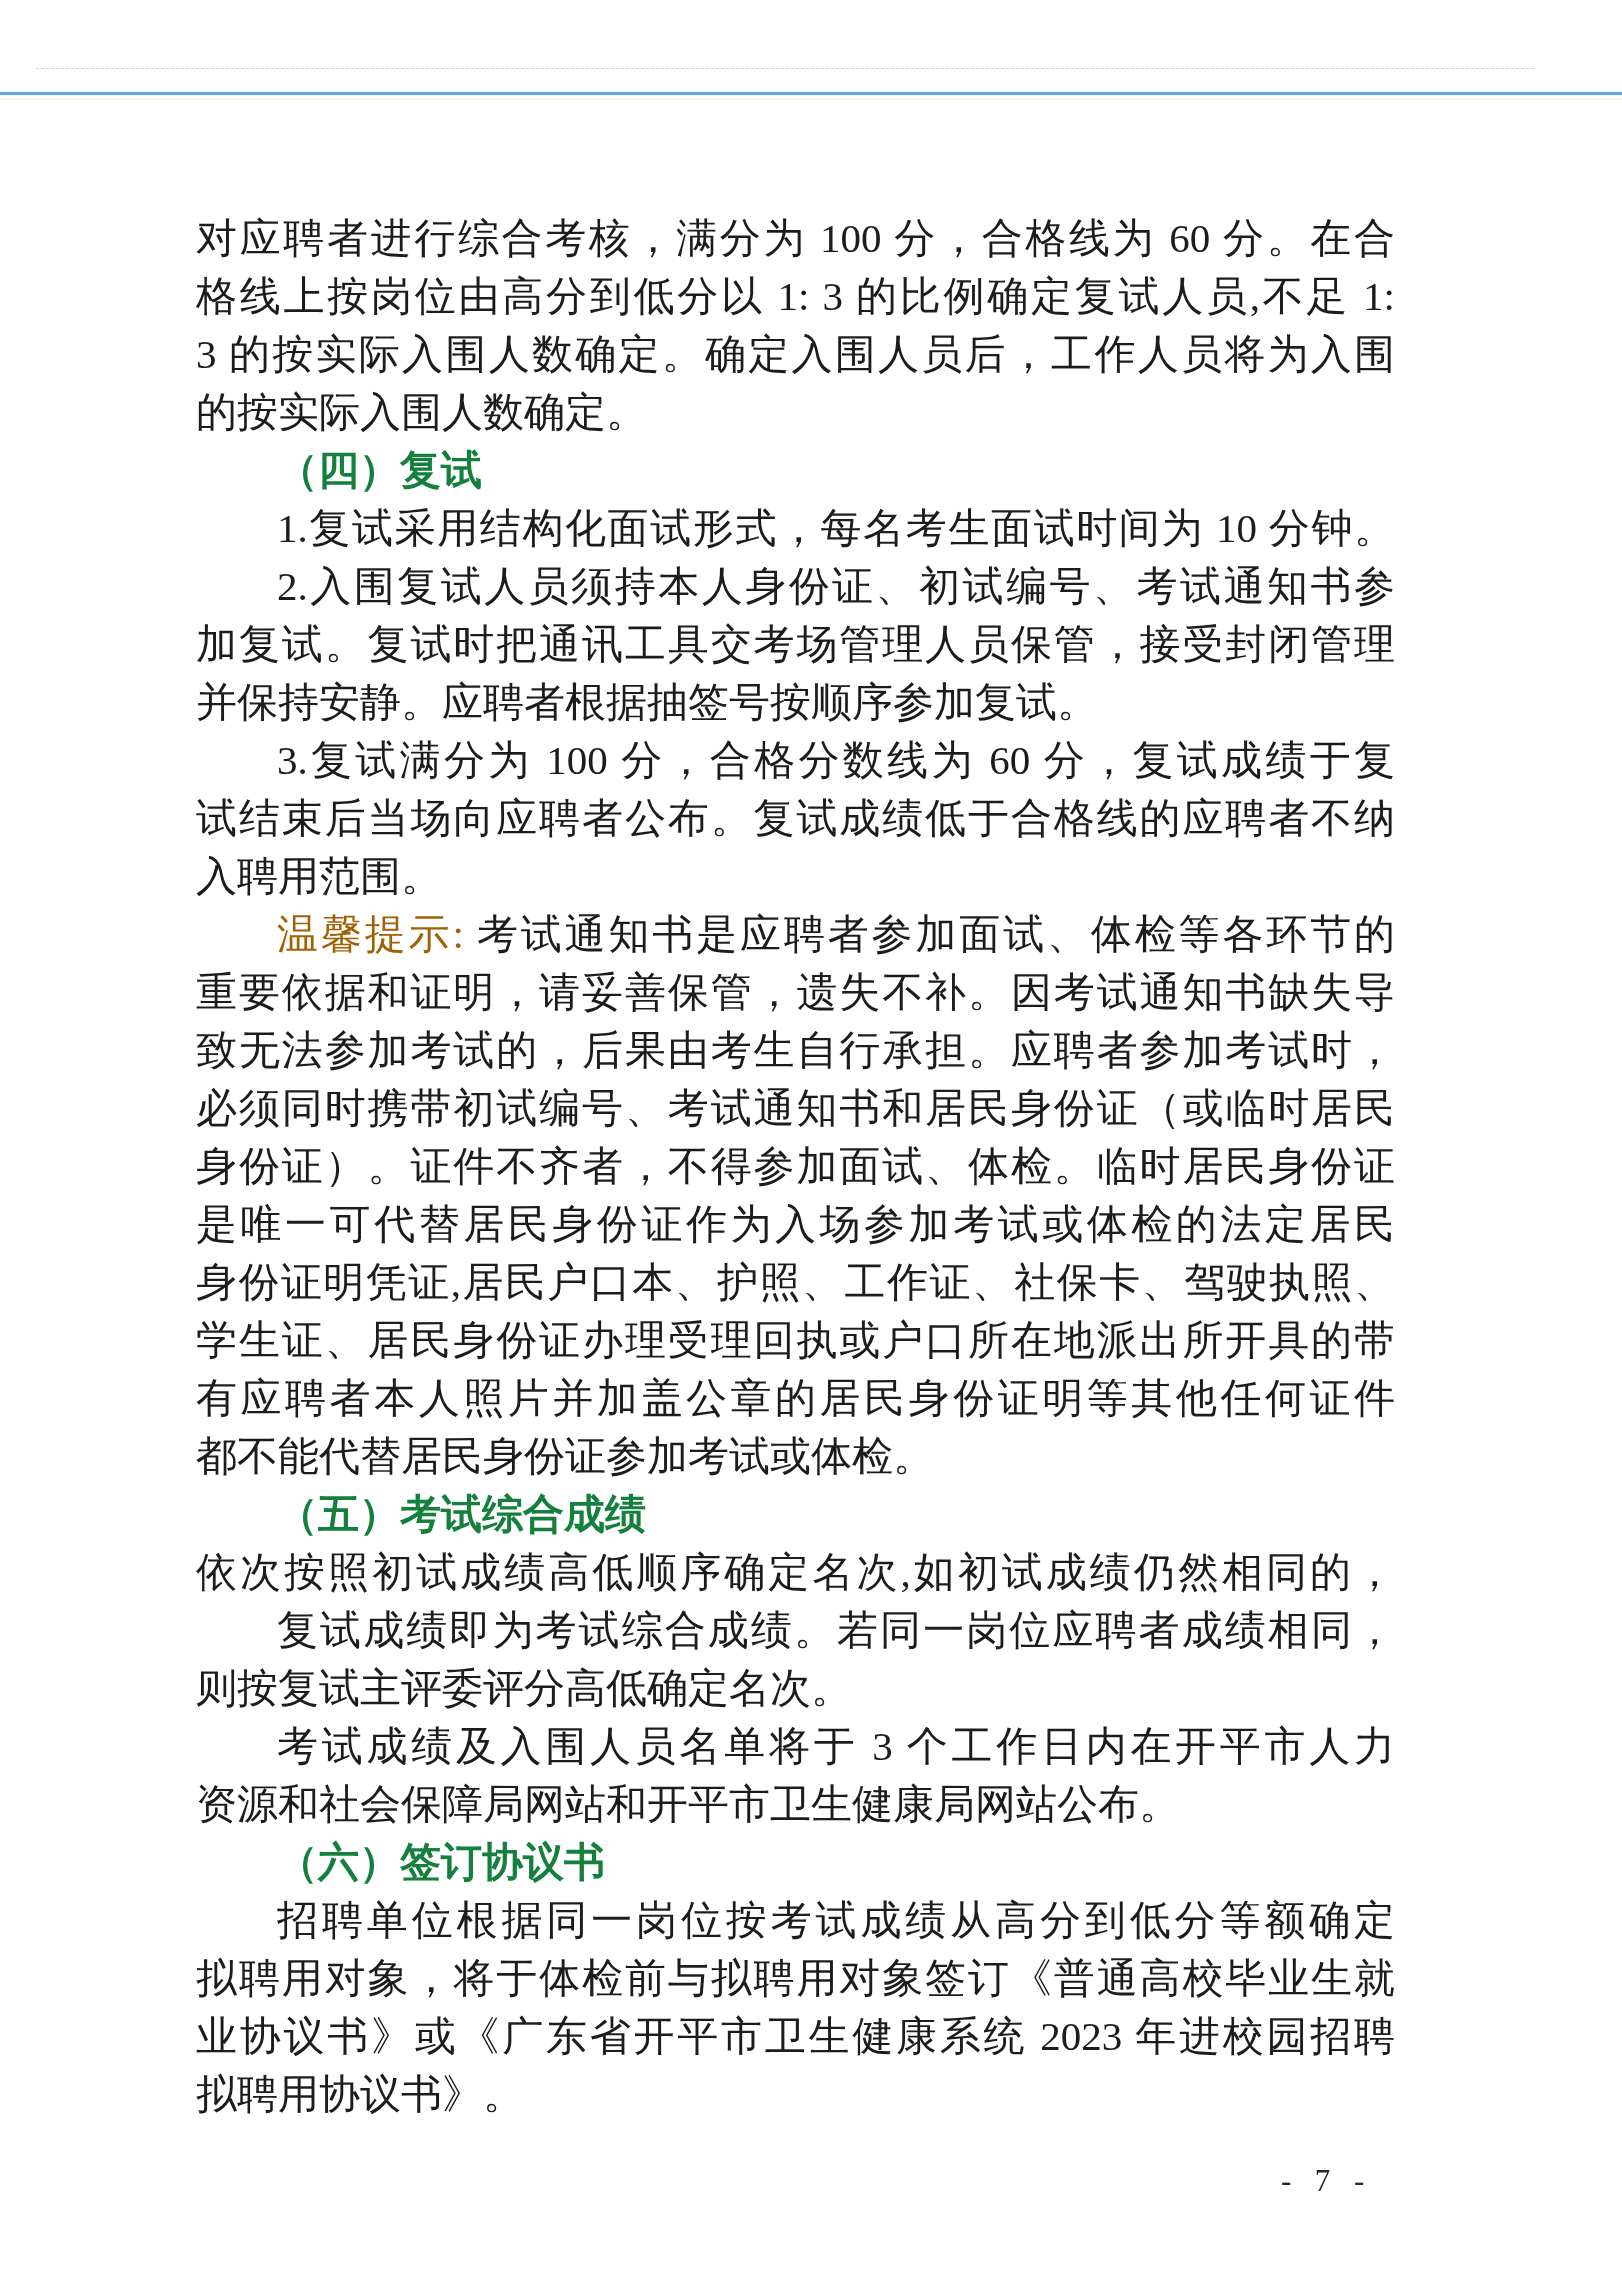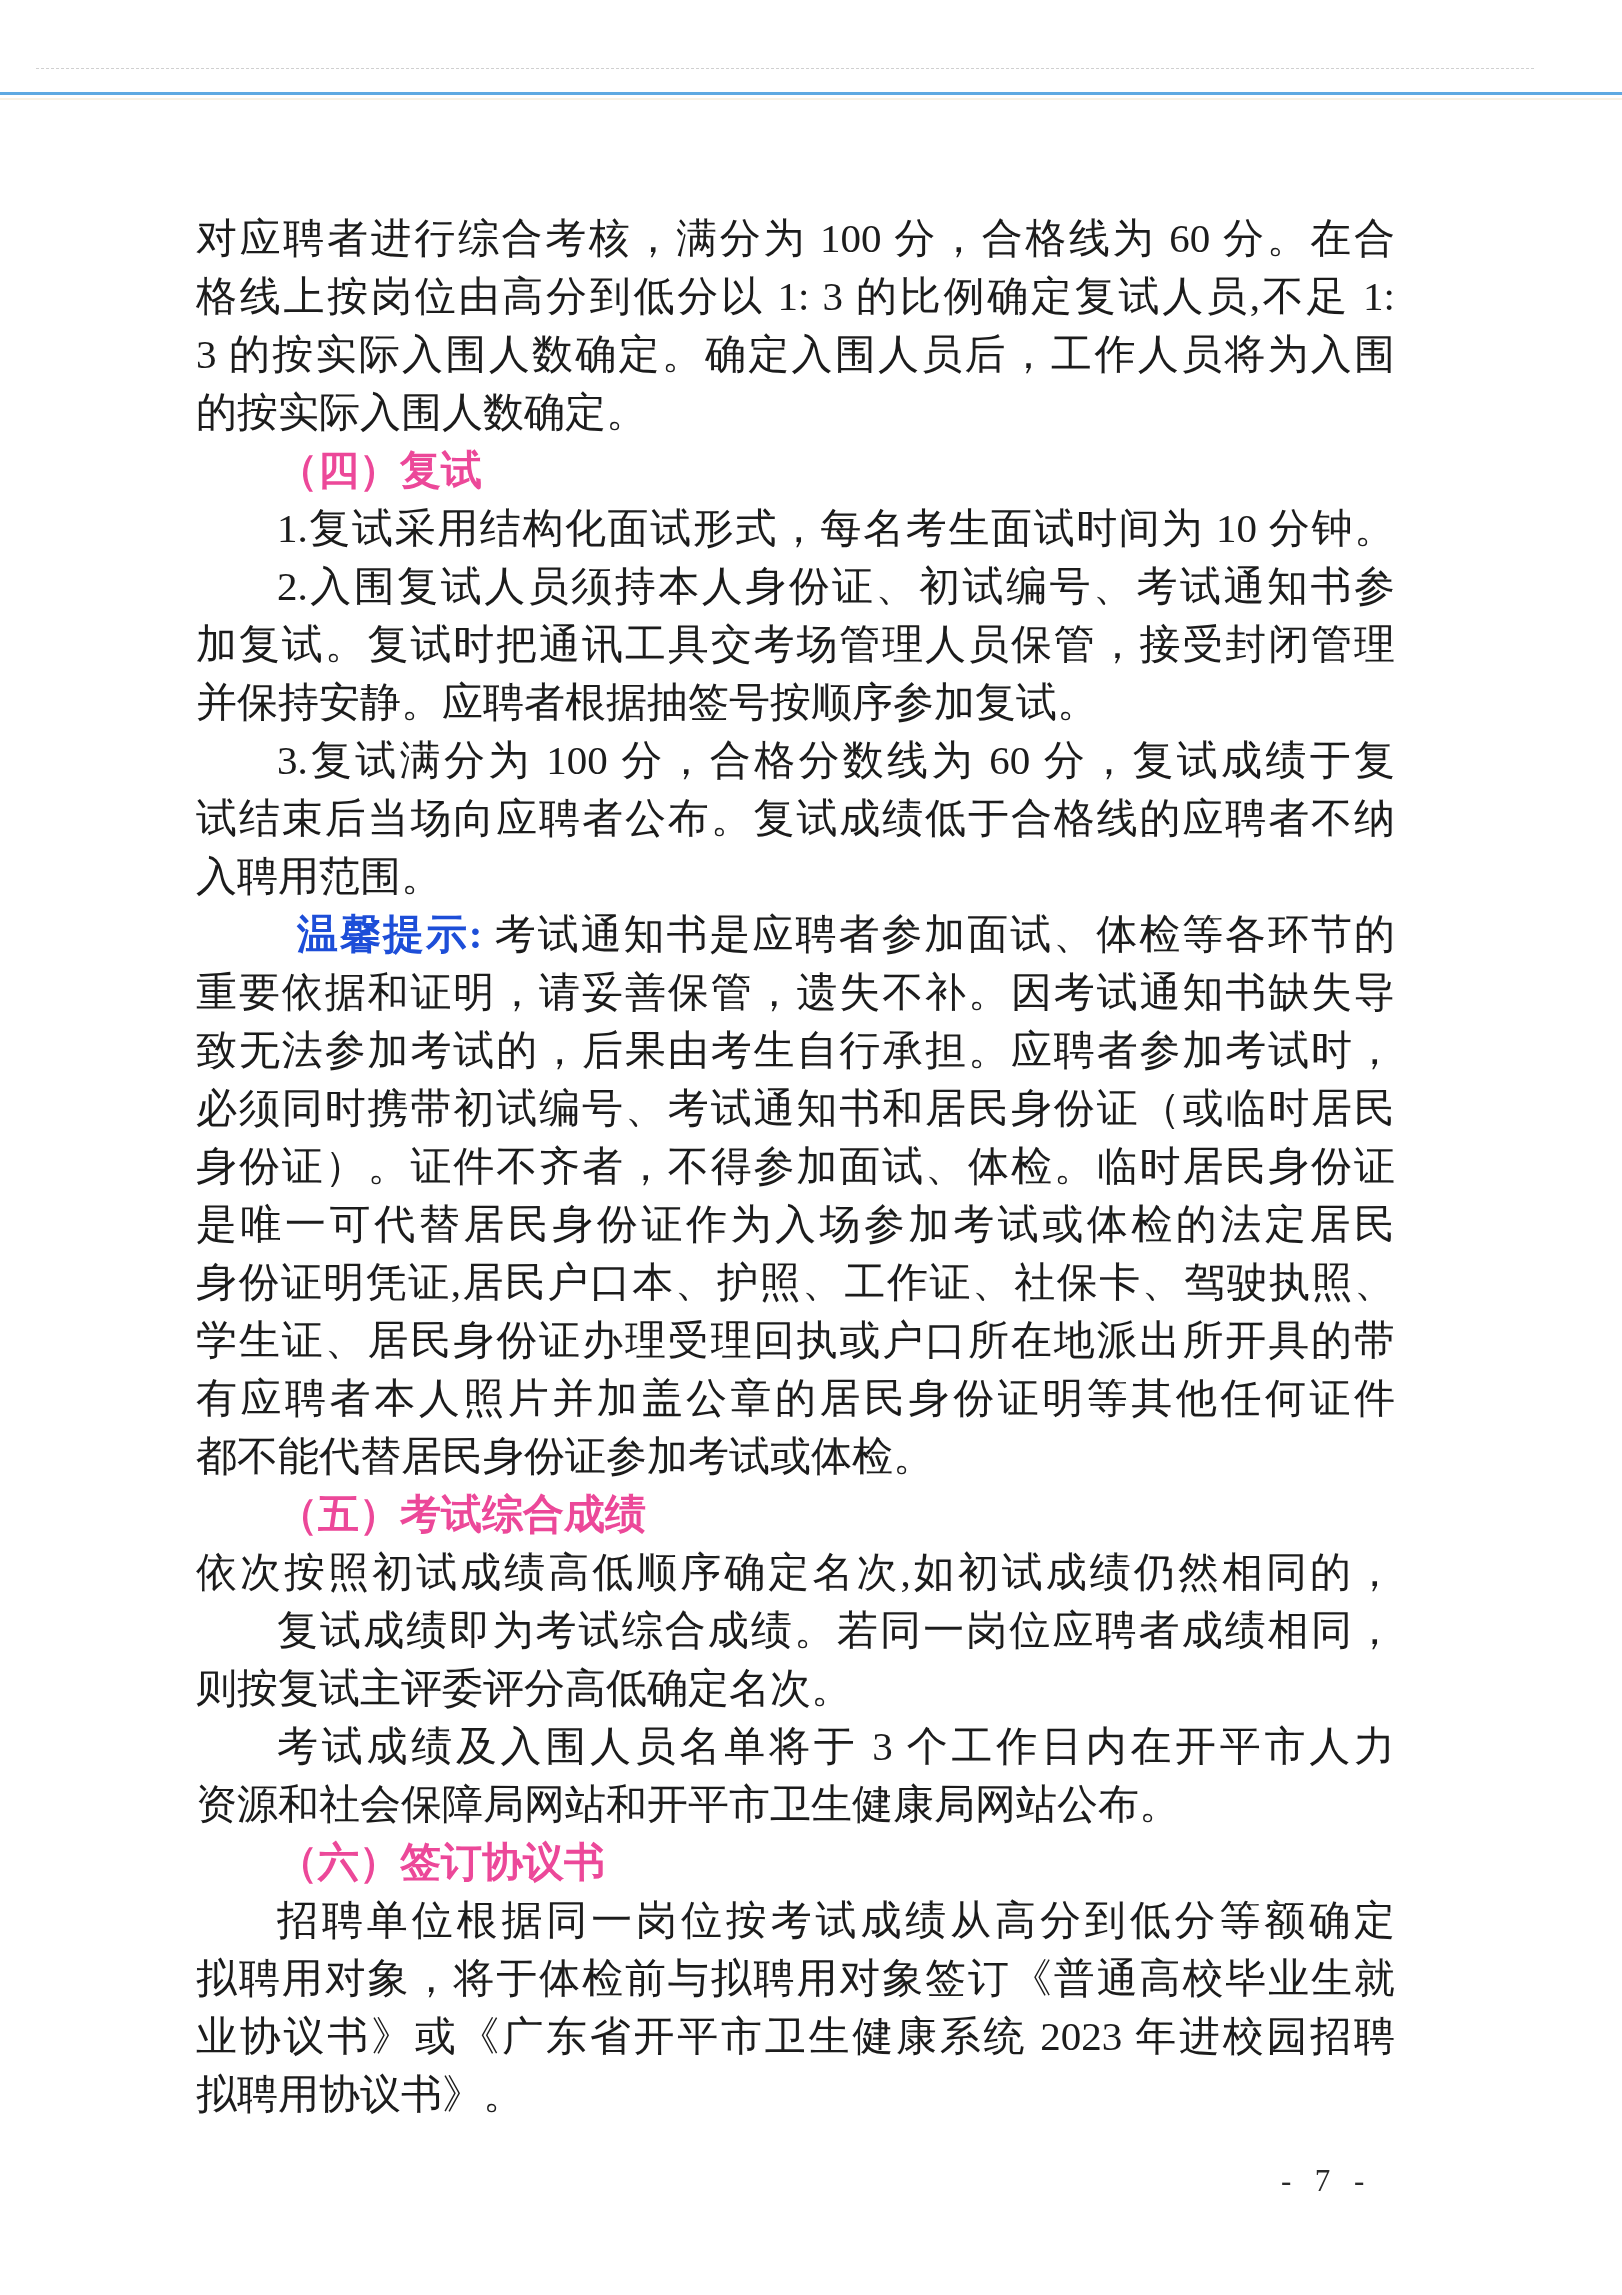--- a/index.html
+++ b/index.html
@@ -51,22 +51,22 @@
     height: 58px;
     line-height: 58px;
     font-size: 41px;
     color: #1c1c1c;
     text-align: justify;
     text-justify: inter-ideograph;
   }
   .line.just  { text-align-last: justify; }
   .line.short { text-align-last: left; }
   .line.indent { padding-left: 81px; }
-  .line.heading { font-weight: bold; color: #ec4899; }
-  .line b { font-weight: bold; color: #1d4ed8; margin-left: 20px; }
+  .line.heading { font-weight: bold; color: #15803d; }
+  .line b { font-weight: normal; color: #a16207; }
   .page-number {
     position: absolute;
     left: 1281px;
     top: 2163px;
     font-size: 31px;
     letter-spacing: 7.9px;
     color: #2a2a2a;
     white-space: pre;
   }
 </style>

